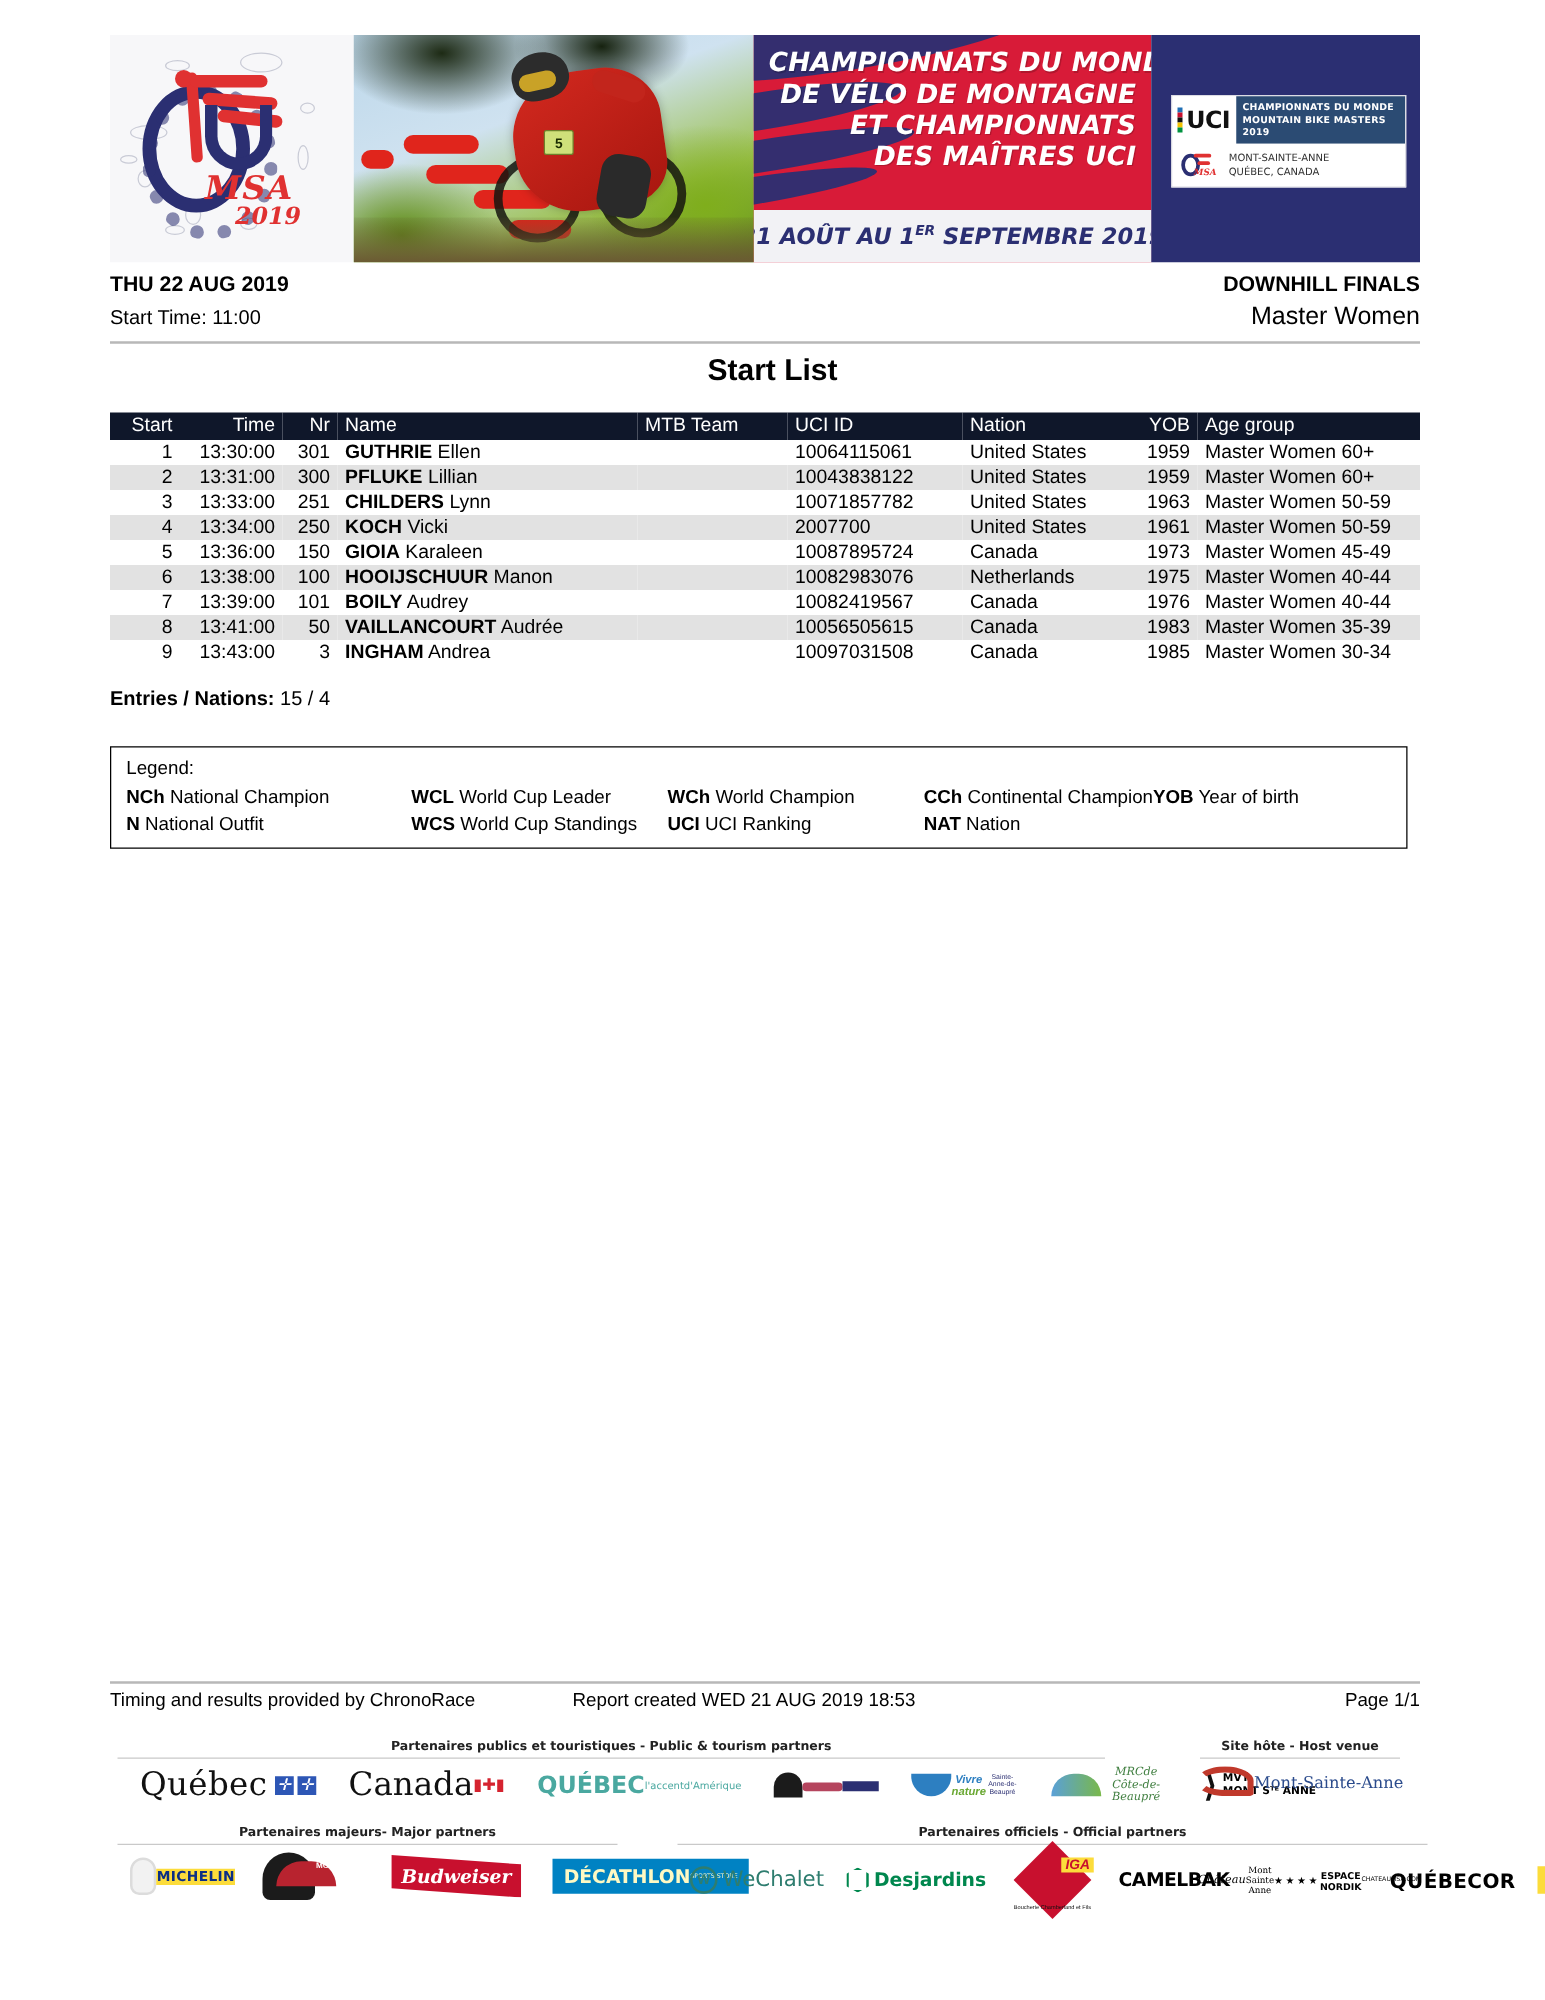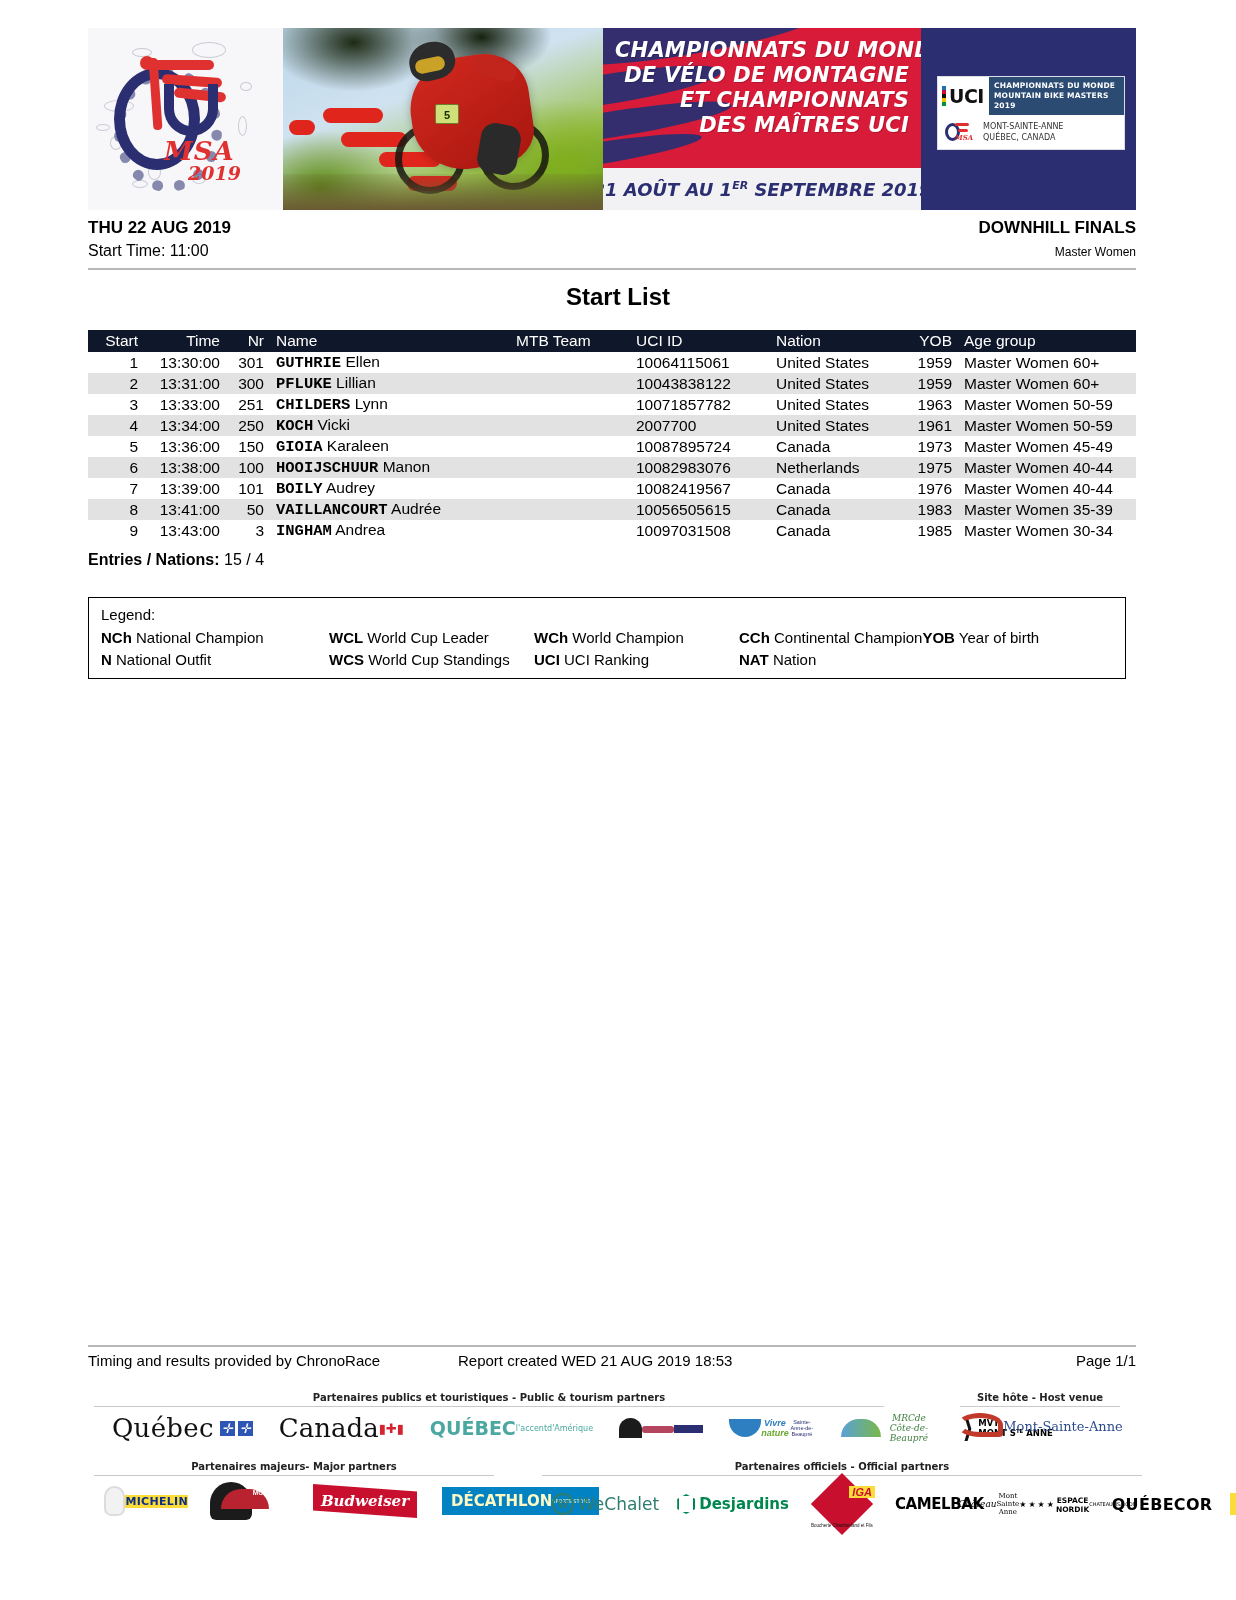--- a/index.html
+++ b/index.html
@@ -198,21 +198,21 @@
   }
 
   
   .meta {
     position:absolute; left:88px; top:218px; width:1048px;
   }
   .meta-row { display:flex; justify-content:space-between; align-items:baseline; }
   .meta-l-bold { font-size:17px; font-weight:bold; }
   .meta-r-bold { font-size:17px; font-weight:bold; }
   .meta-l { font-size:16px; margin-top:4px; }
-  .meta-r { font-size:12px; margin-top:4px; }
+  .meta-r { font-size:20px; margin-top:4px; }
   .meta-rule {
     margin-top:8px; height:2px; width:100%;
     background:#b8b8b8;
   }
 
   .doc-title {
     position:absolute; left:0; top:283px; width:1236px;
     text-align:center; font-size:24px; font-weight:bold;
   }
 
@@ -234,21 +234,21 @@
   .c-start { width:56px; text-align:right !important; }
   .c-time  { width:82px; text-align:right !important; }
   .c-nr    { width:44px; text-align:right !important; }
   .c-name  { width:240px; }
   .c-team  { width:120px; }
   .c-uci   { width:140px; }
   .c-nat   { width:130px; }
   .c-yob   { width:58px; text-align:right !important; }
   .c-age   { width:auto; }
   th.c-start, th.c-time, th.c-nr, th.c-yob { text-align:right; }
-  .surname { font-weight:bold;font-family:Liberation Mono, monospace; }
+  .surname { font-weight:bold; }
 
   .entries {
     position:absolute; left:88px; top:551px; font-size:16px;
   }
   .entries b { font-weight:bold; }
 
   
   .legend-box {
     position:absolute; left:88px; top:597px;
     width:1038px; height:82px;

